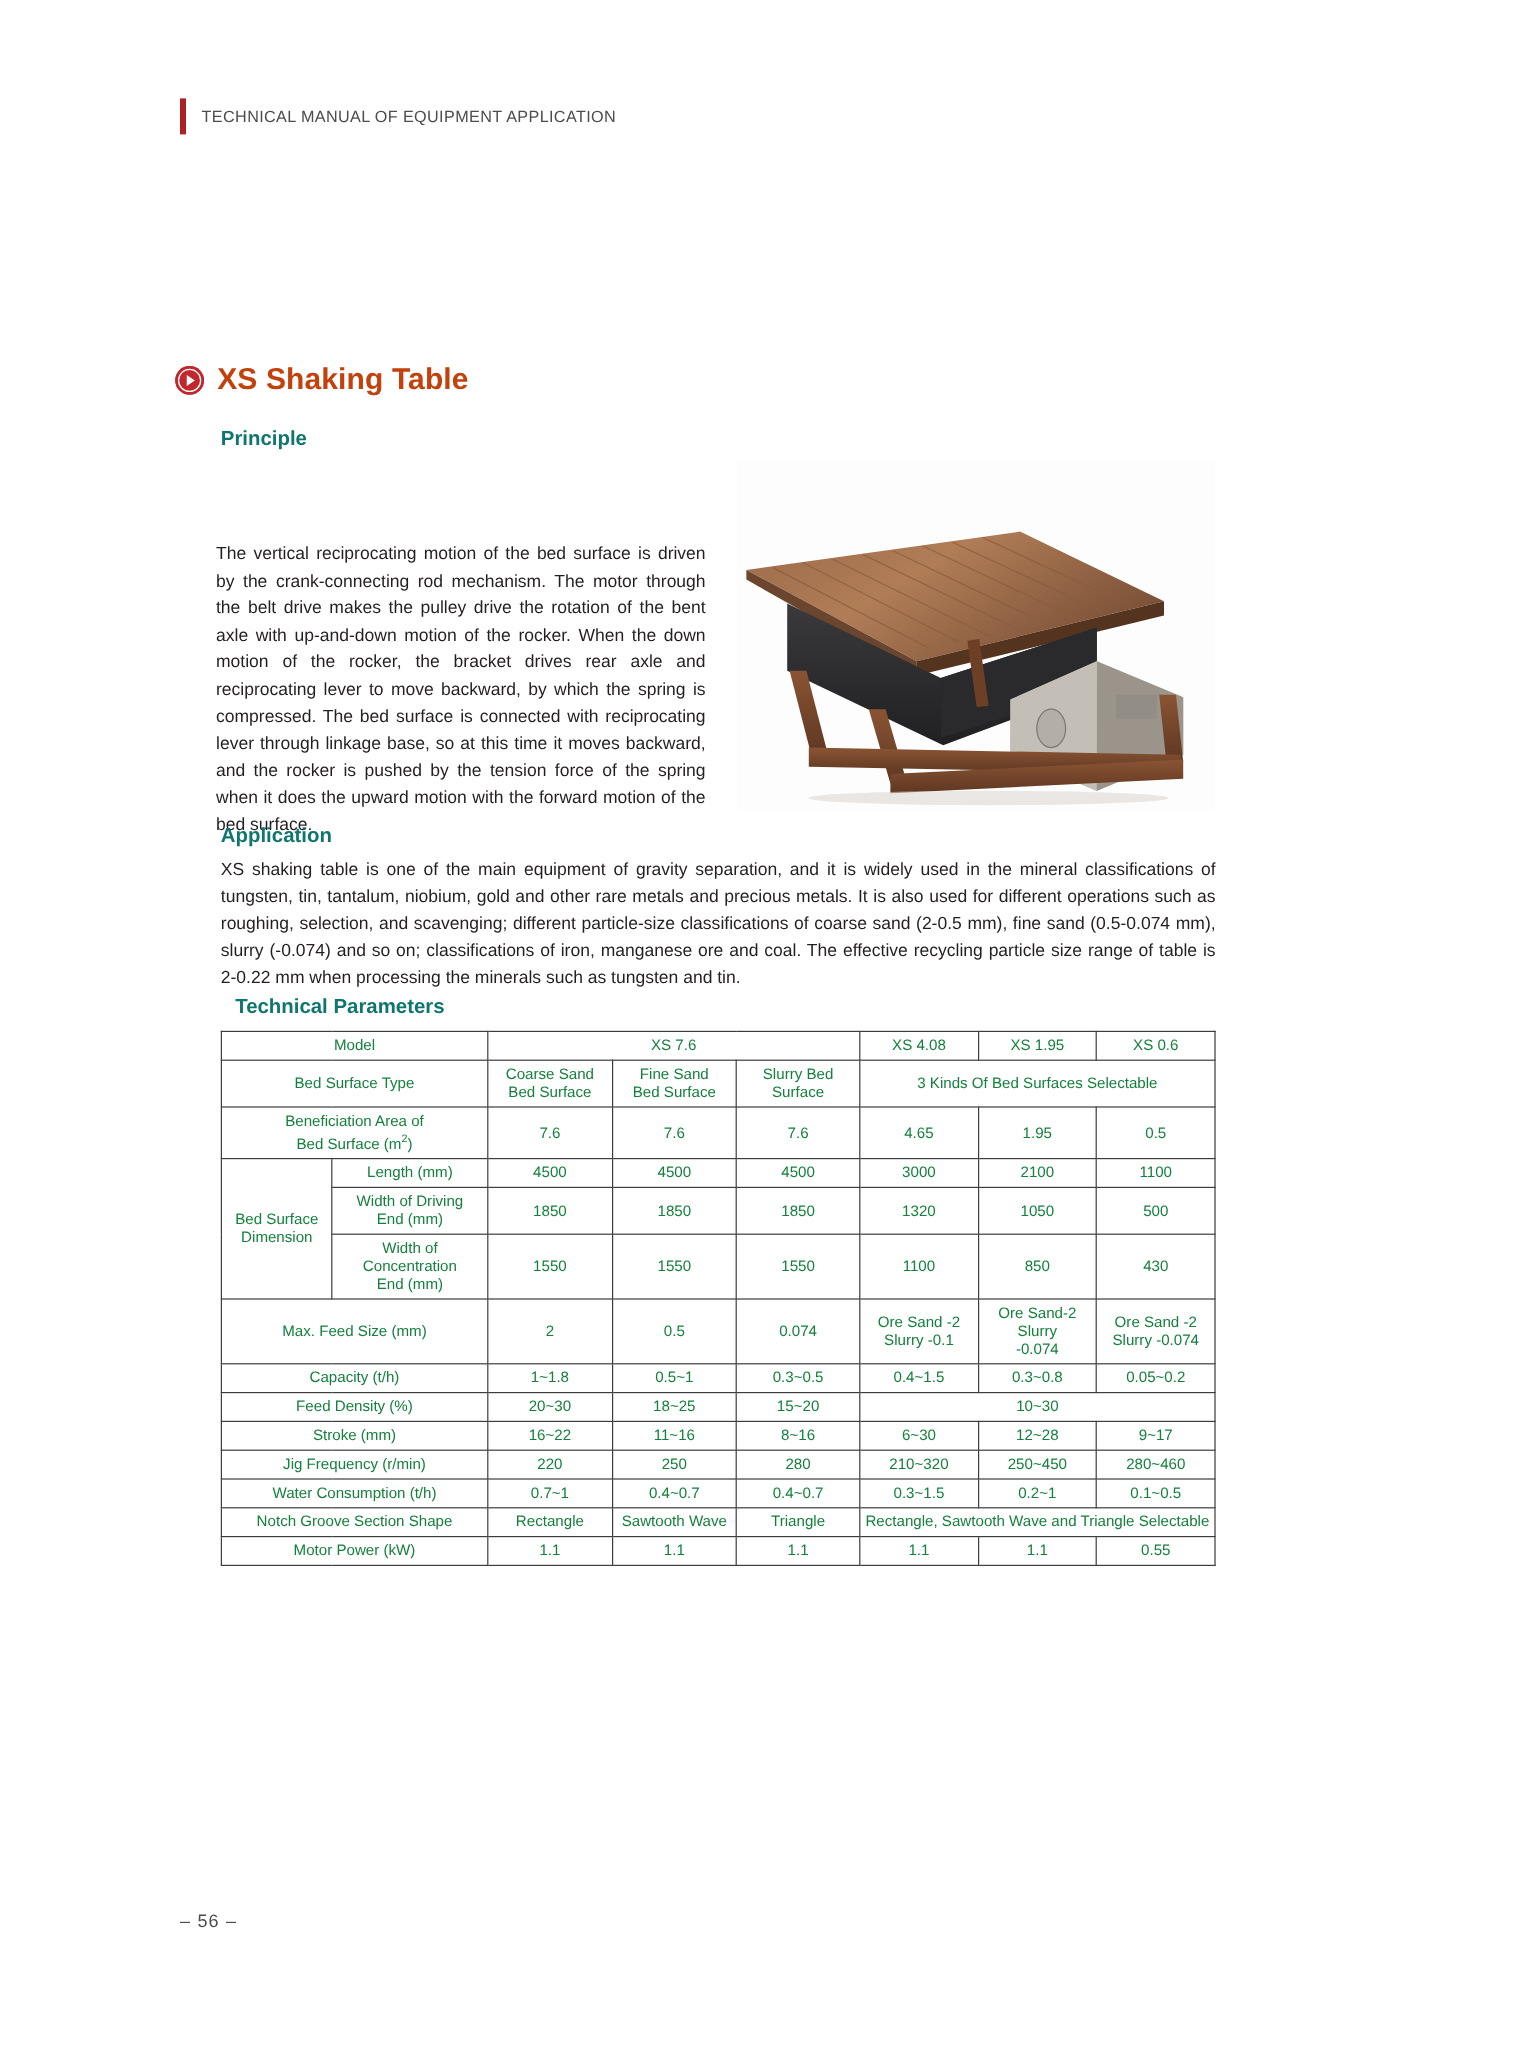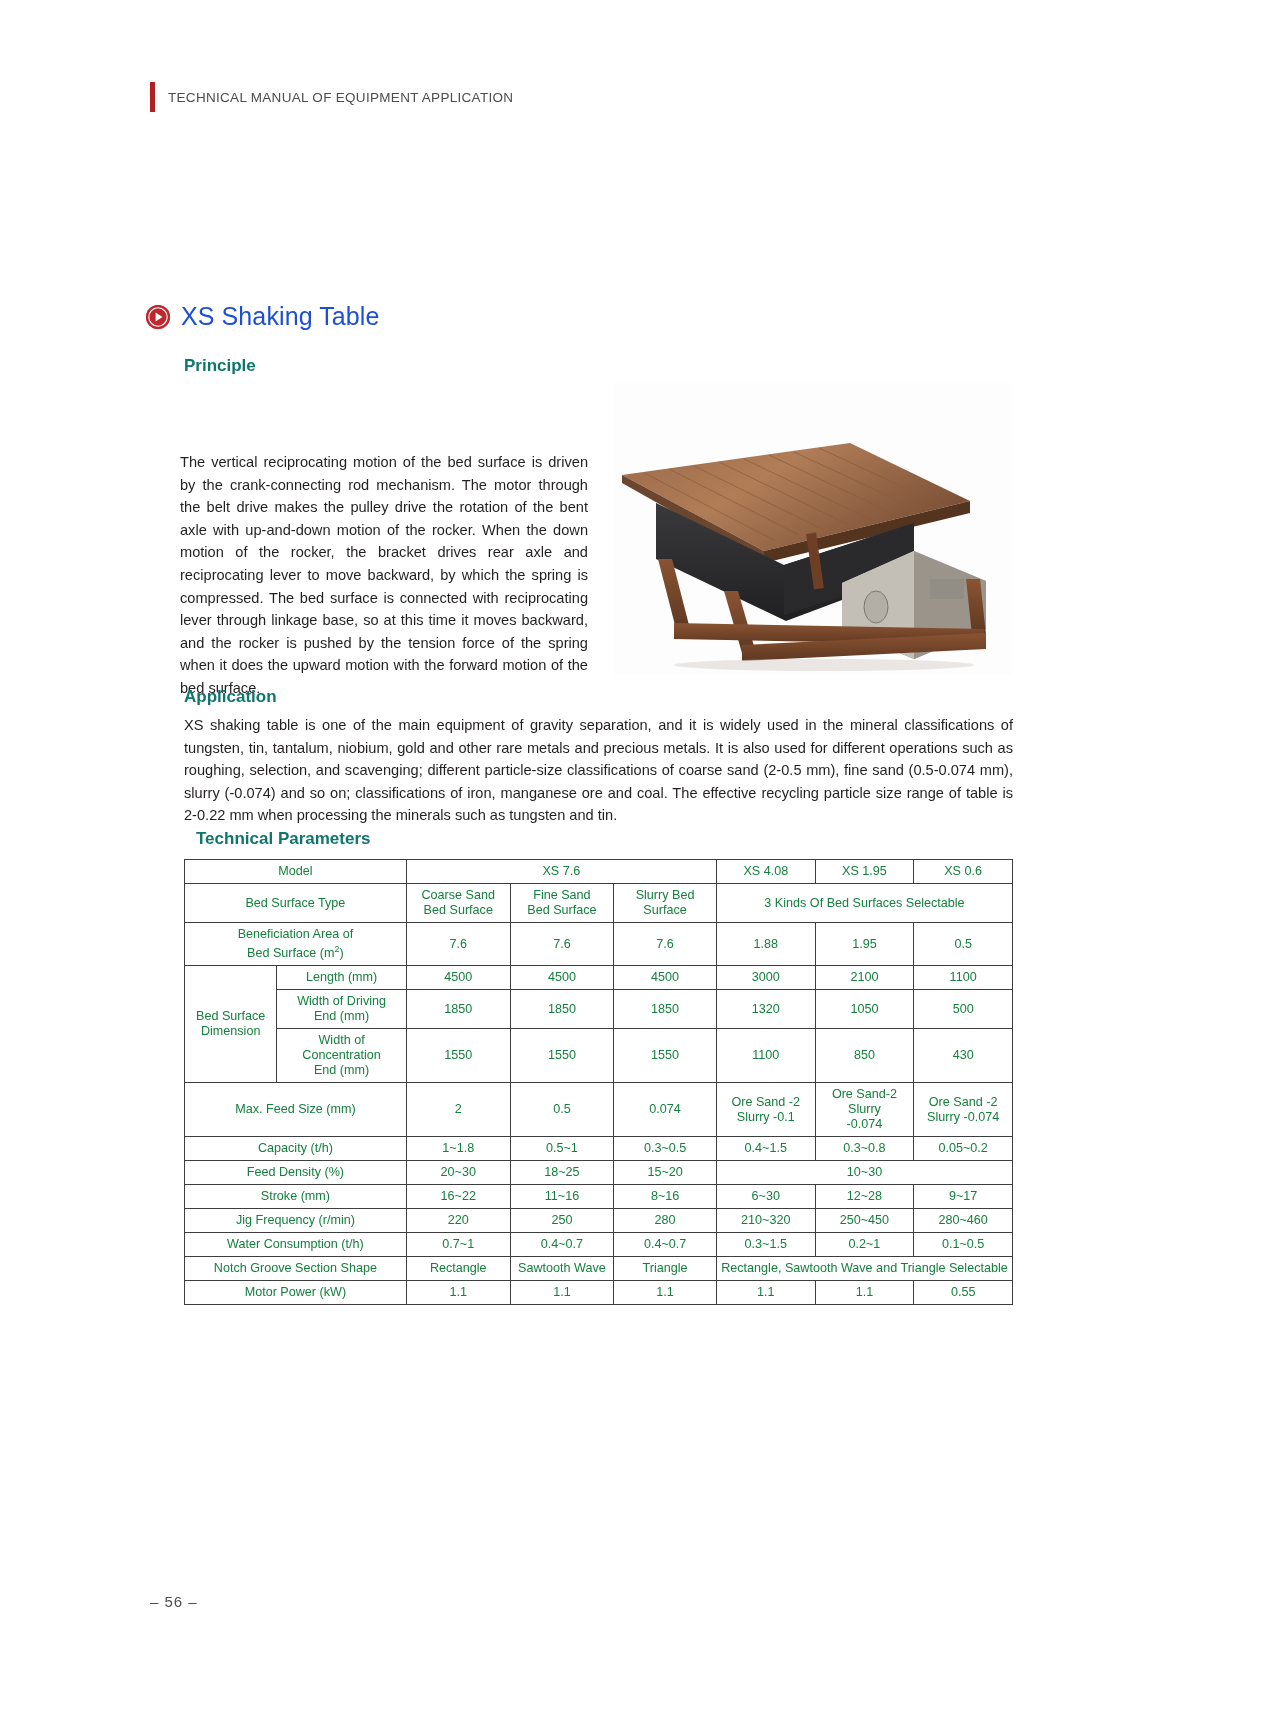--- a/index.html
+++ b/index.html
@@ -59,22 +59,22 @@
     background: #c1272d;
     display: inline-flex;
     align-items: center;
     justify-content: center;
     margin-right: 11px;
     flex: none;
   }
   .title-bullet svg { display:block; }
   .title-text {
     font-size: 25px;
-    font-weight: normal;
-    color: #1d4ed8;
+    font-weight: bold;
+    color: #c2410c;
     letter-spacing: 0.1px;
   }
 
   
   .h2 {
     position: absolute;
     font-size: 17px;
     font-weight: bold;
     color: #0f766e;
   }
@@ -259,21 +259,21 @@
           <td colspan="3">3 Kinds Of Bed Surfaces Selectable</td>
         </tr>
         <tr>
           <td class="lbl" colspan="2">
             <span>Beneficiation Area of</span><br>
             <span>Bed Surface (m</span><sup>2</sup><span>)</span>
           </td>
           <td class="c1">7.6</td>
           <td class="c2">7.6</td>
           <td class="c3">7.6</td>
-          <td class="c4">1.88</td>
+          <td class="c4">4.65</td>
           <td class="c5">1.95</td>
           <td class="c6">0.5</td>
         </tr>
         <tr>
           <td rowspan="3" style="width:88px">
             <span>Bed Surface</span><br>
             <span>Dimension</span>
           </td>
           <td class="sub">Length (mm)</td>
           <td class="c1">4500</td>

